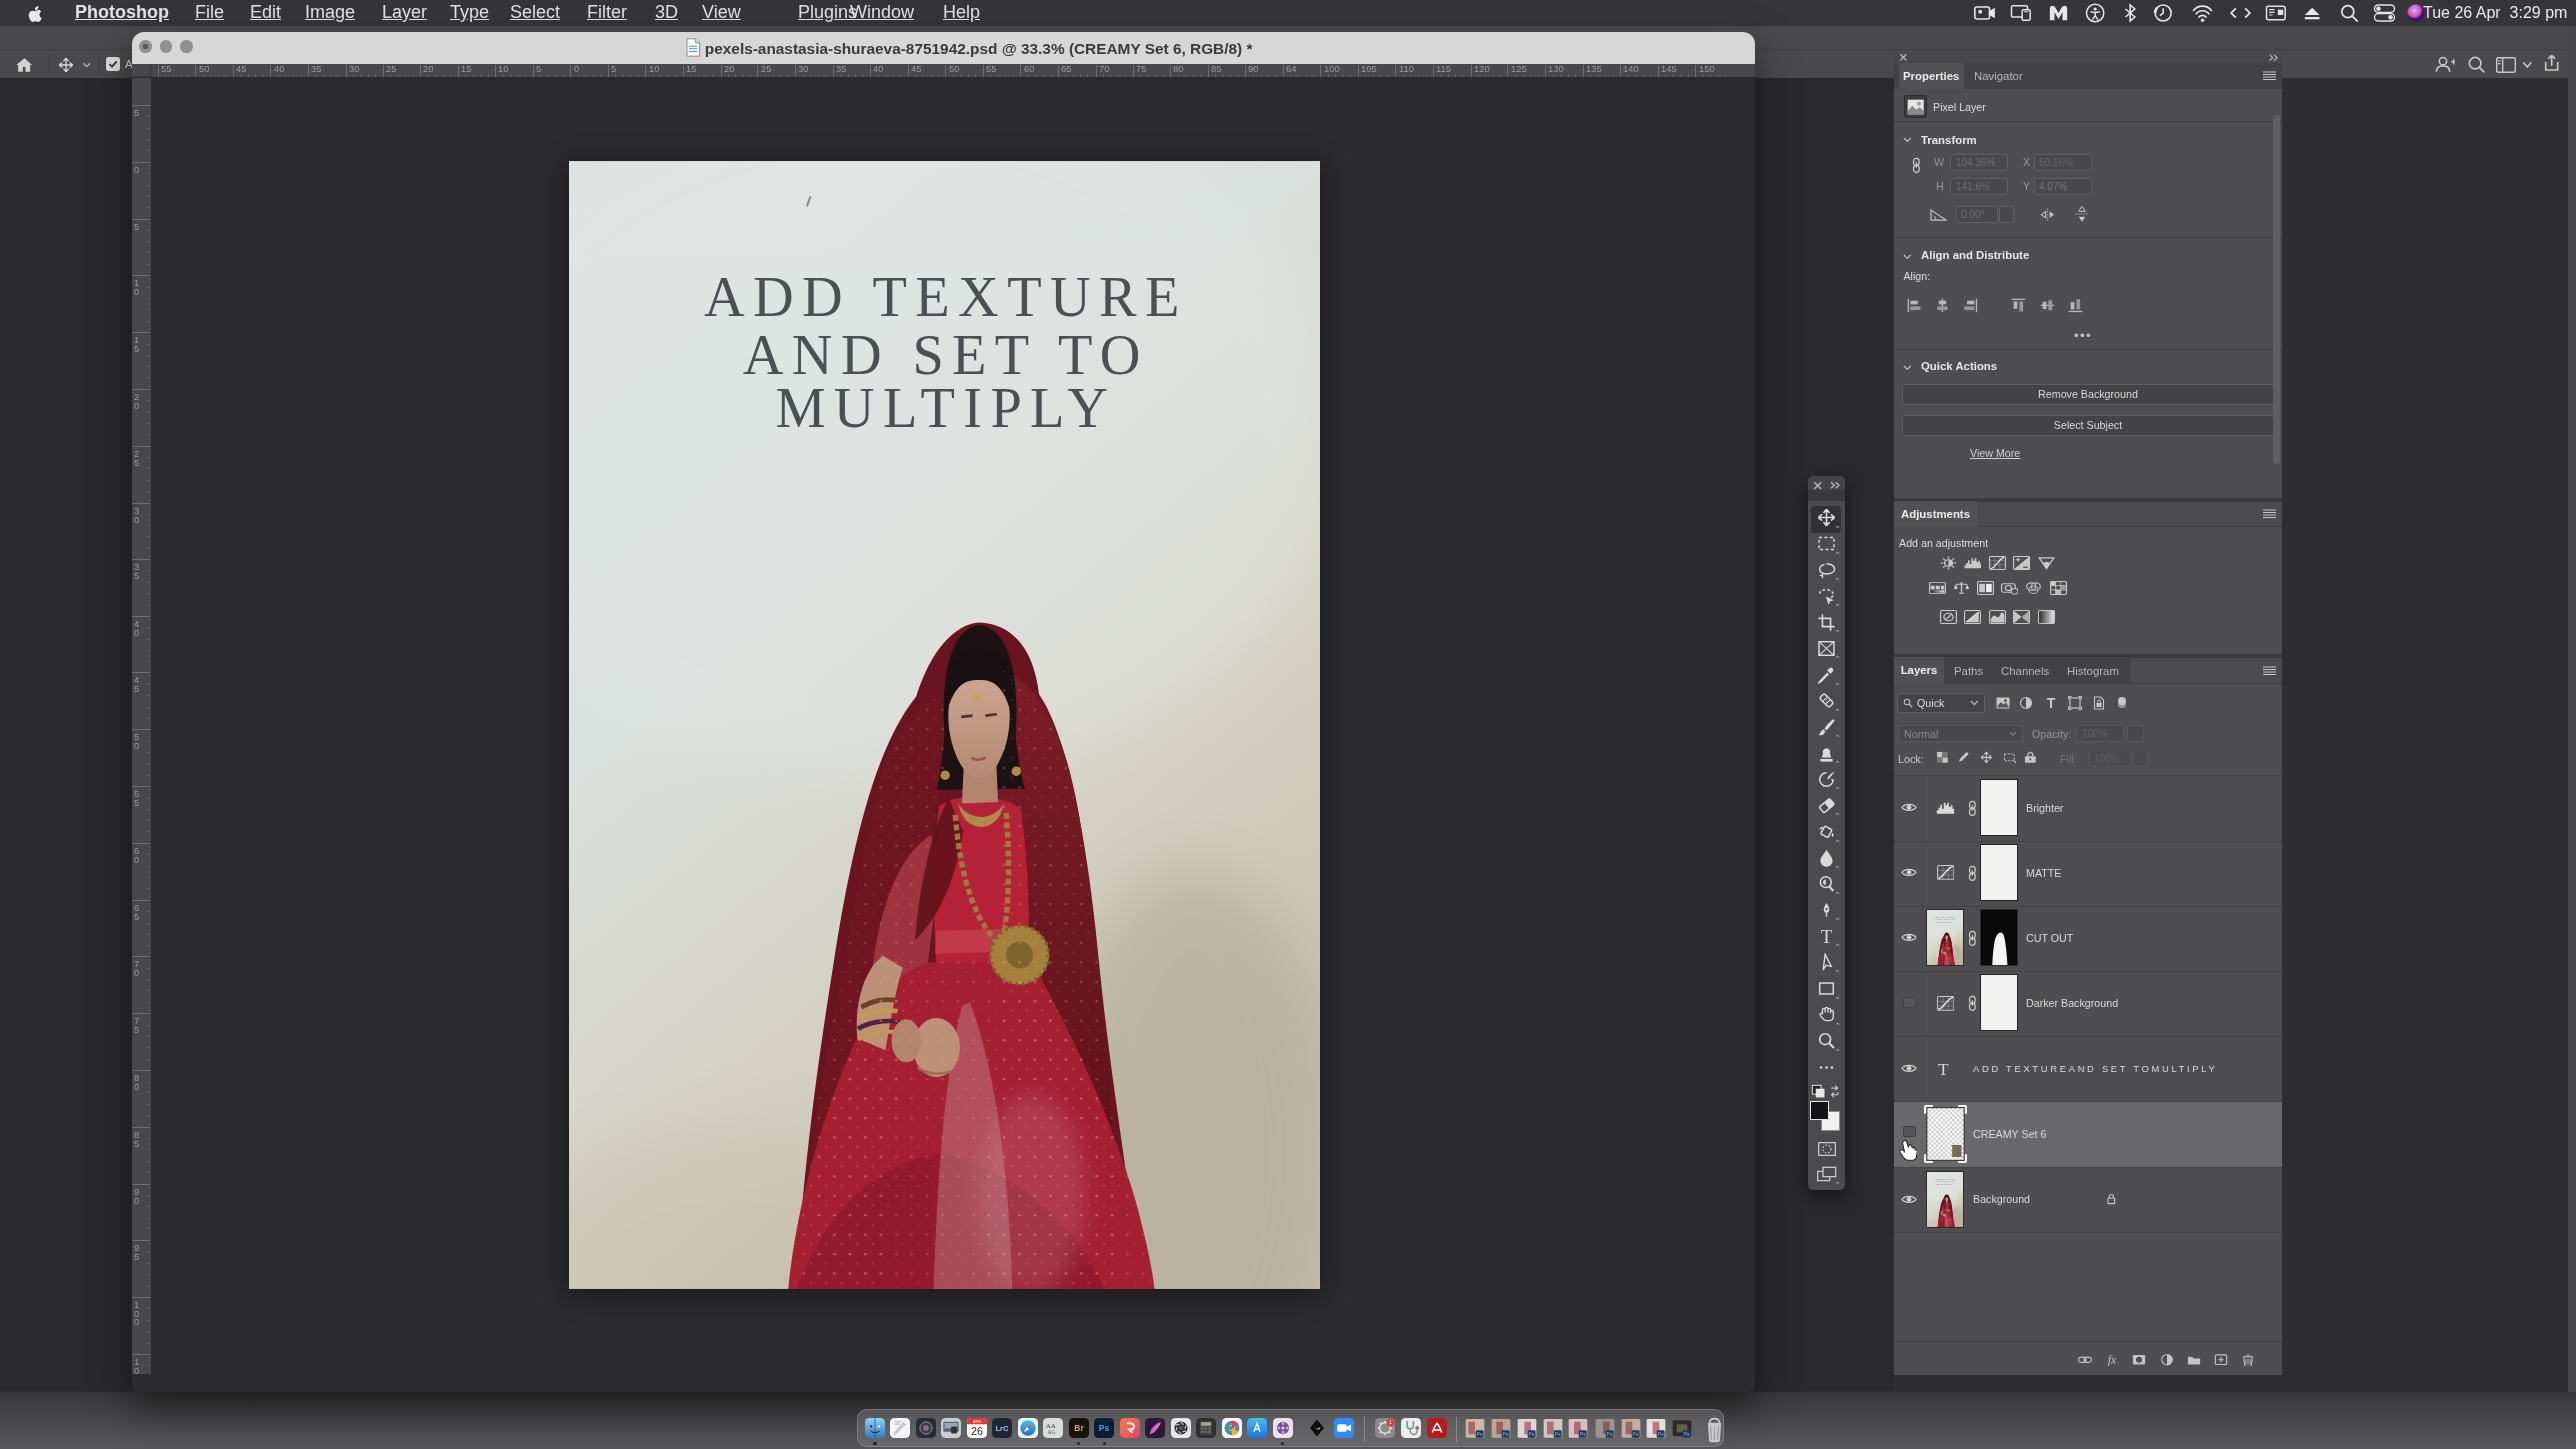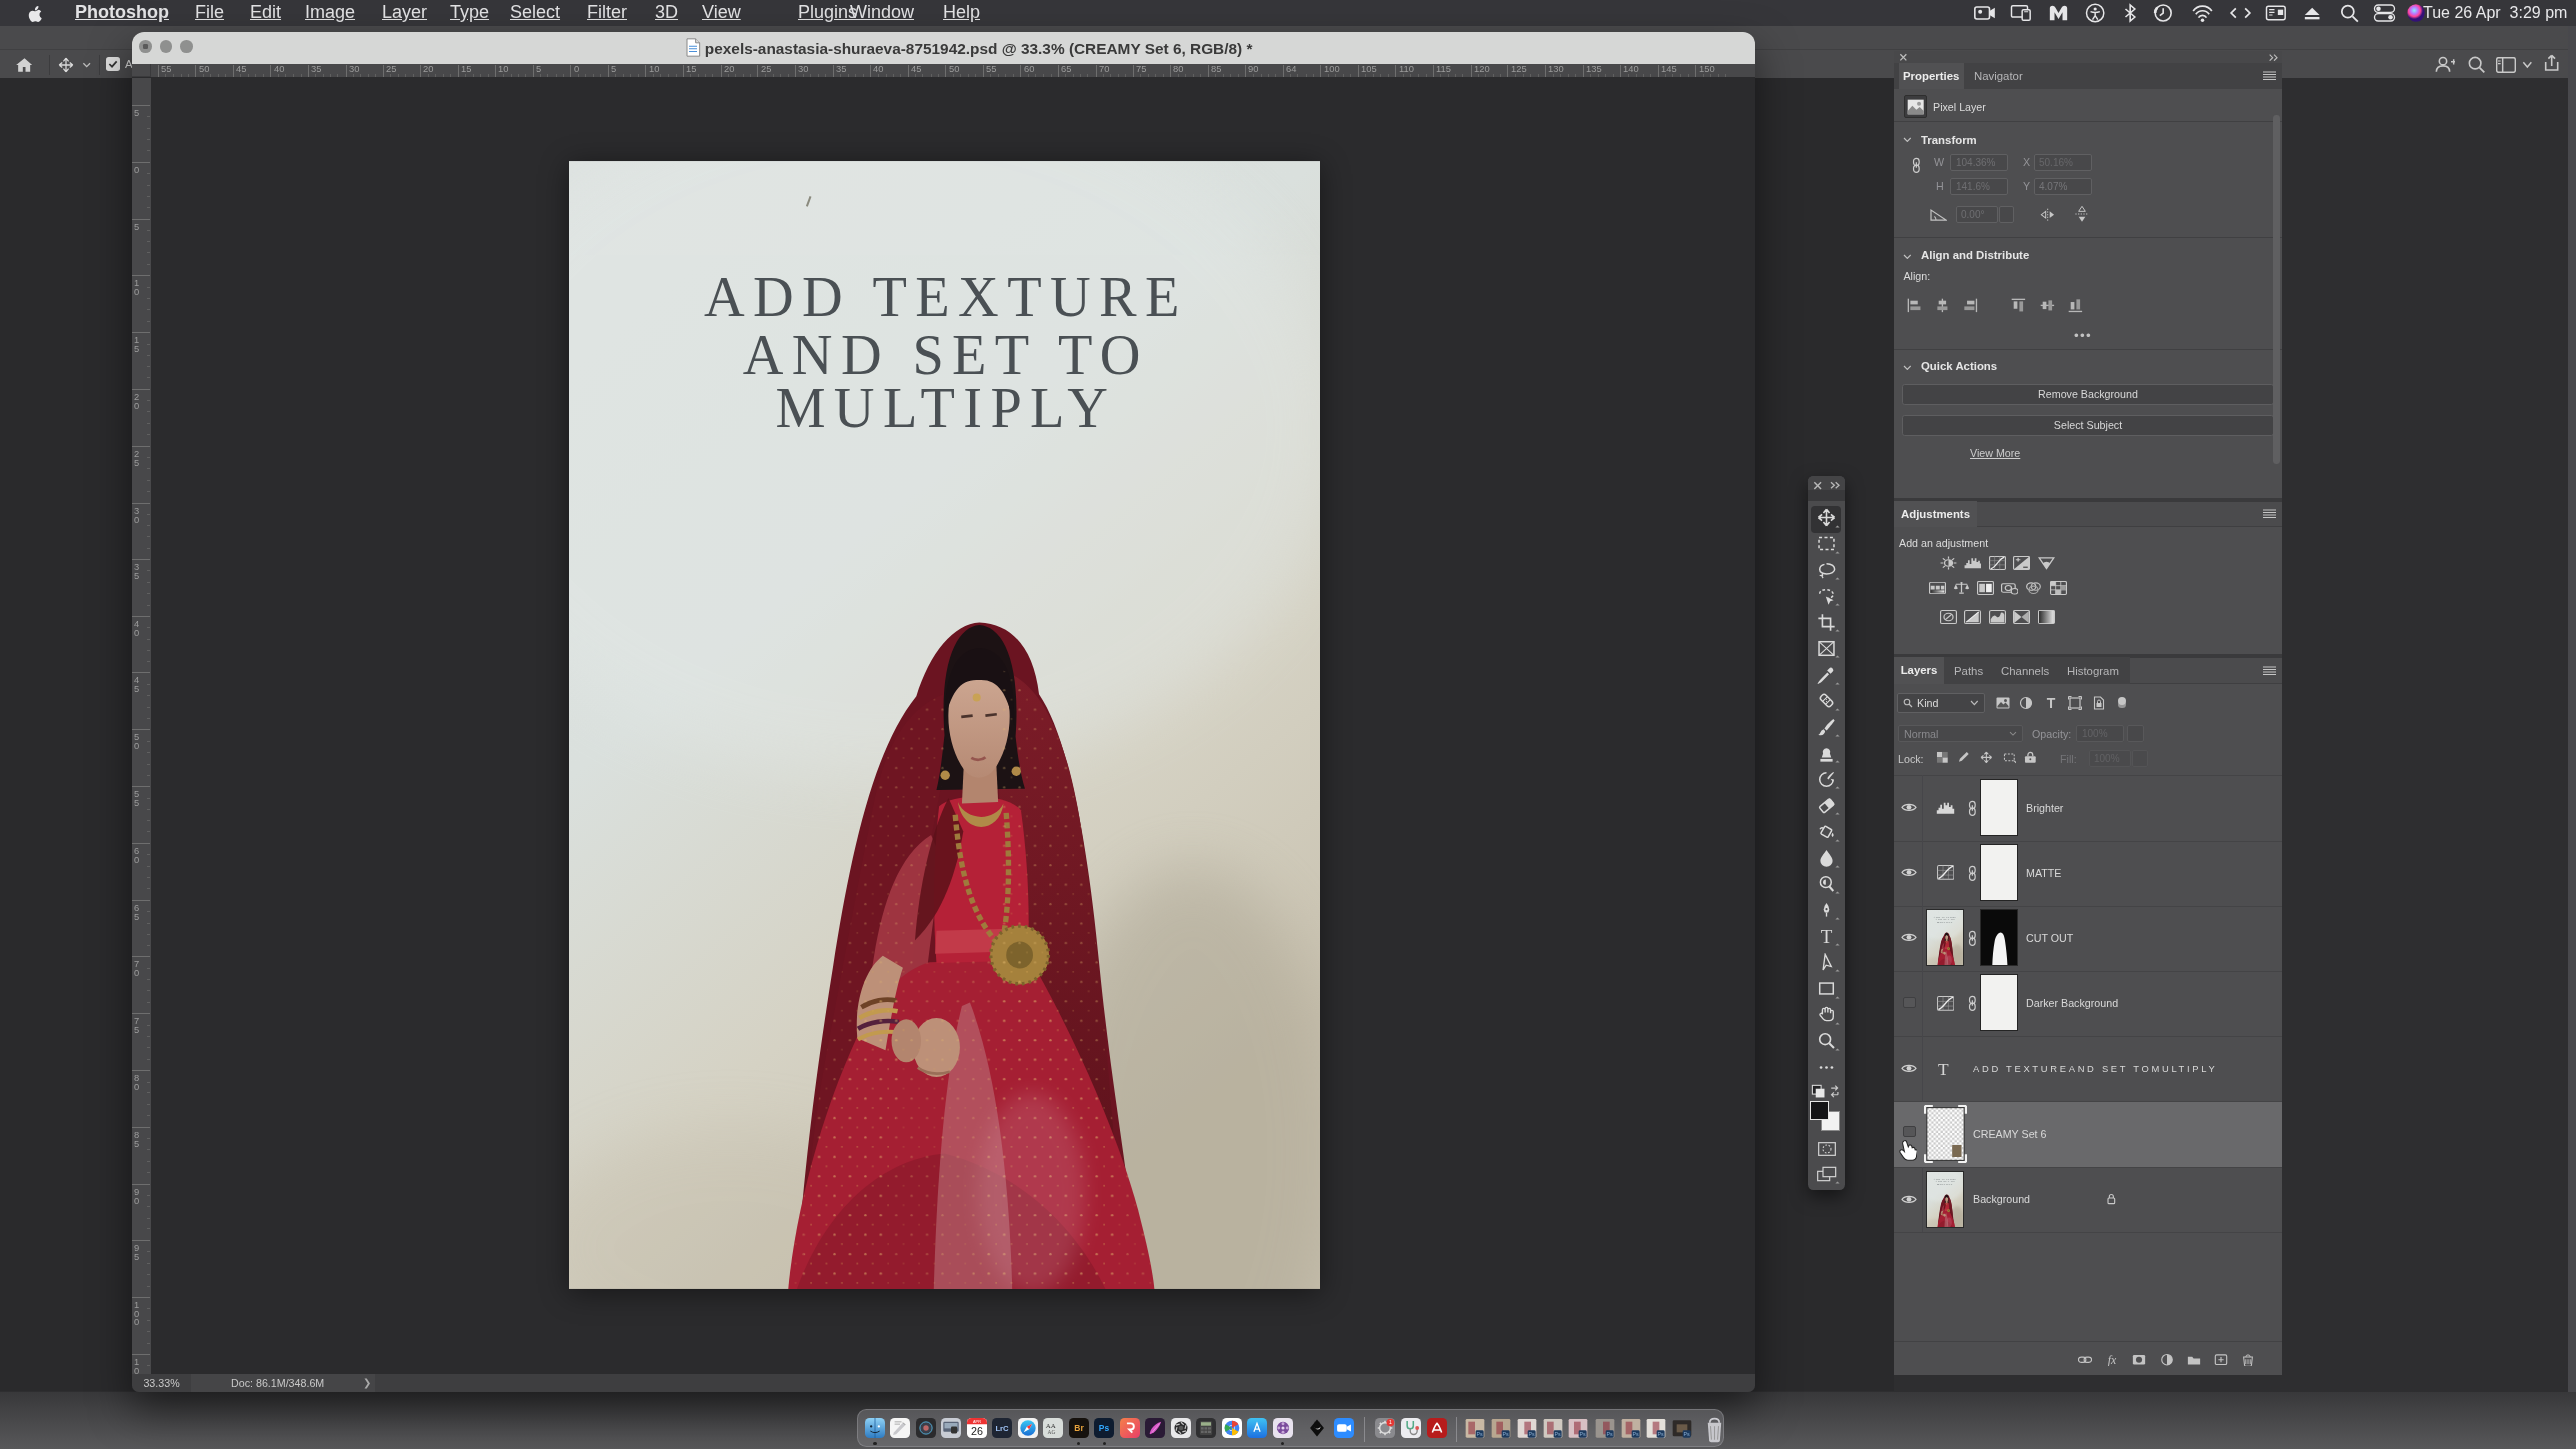--- a/index.html
+++ b/index.html
@@ -777,26 +777,20 @@
           <div style="line-height:0.92">1</div>
           <div style="line-height:0.92">0</div>
         </div>
 <div class="vtickm" style="top:1287px"></div>
 
 </div>
     <div class="abs" id="rulcorner"></div>
     <svg class="abs" id="photo" viewBox="0 0 1120 1682">
         <use href="#photoart"></use>
       </svg>
-    <div class="abs" id="statusbar">
-      <span class="zoom">33.33%</span>
-      <span class="docseg"></span>
-      <span class="doct">Doc: 86.1M/348.6M</span>
-      <span class="chev">❯</span>
-    </div>
   </div>
   <div class="abs" id="panels">
 <div class="pn" style="left:0;top:0;width:388px;height:12px;background:#48484a"></div>
 <svg class="pn" style="left:4.7px;top:2px" width="8.7" height="8.7" viewBox="0 0 13 13">
         <path d="M2 2 L11 11 M11 2 L2 11" stroke="#bdbdbd" stroke-width="2"></path>
       </svg>
 <svg class="pn" style="left:374px;top:2.7px" width="10.7" height="7.4" viewBox="0 0 16 11">
         <path d="M2.5 1 L7 5.5 L2.5 10 M9 1 L13.5 5.5 L9 10" fill="none" stroke="#bdbdbd" stroke-width="1.7"></path>
       </svg>
 <div class="pn" style="left:0;top:12px;width:388px;height:26px;background:#424244"></div>
@@ -1000,21 +994,21 @@
 <div class="tab" style="left:107px;top:614px;font-size:11.4px">Channels</div>
 <div class="tab" style="left:173px;top:614px;font-size:11.4px">Histogram</div>
 <svg class="pn" style="left:369px;top:615px" width="13.4" height="9.4" viewBox="0 0 20 14">
         <path d="M0 1.5 h20 M0 5.2 h20 M0 8.9 h20 M0 12.6 h20" stroke="#c6c6c6" stroke-width="1.7"></path>
       </svg>
 <div class="fld" style="left:3.4px;top:642px;width:88px;height:19.5px;background:#444446"></div>
 <svg class="pn" style="left:8.7px;top:647px" width="10" height="10" viewBox="0 0 15 15">
         <circle cx="6" cy="6" r="4.2" fill="none" stroke="#bdbdbd" stroke-width="1.7"></circle>
         <path d="M9 9 L13.5 13.5" stroke="#bdbdbd" stroke-width="1.8"></path>
       </svg>
-<div class="pn ptext" style="left:23px;top:646px;font-size:10.7px">Kind</div>
+<div class="pn ptext" style="left:23px;top:646px;font-size:10.7px">Quick</div>
 <svg class="pn" style="left:76px;top:649px" width="8.7" height="6" viewBox="0 0 13 9">
         <path d="M1.5 1.5 L6.5 7 L11.5 1.5" fill="none" stroke="#bdbdbd" stroke-width="1.7"></path>
       </svg>
 <svg class="pn" style="left:102px;top:645px" width="14" height="14" viewBox="0 0 28 28">
         <rect x="1" y="3" width="26" height="22" rx="2" fill="#c6c6c6"></rect>
         <path d="M3 20 L10 12 L15 17 L19 13 L25 20 L25 23 L3 23 Z" fill="#555"></path>
         <circle cx="19" cy="9" r="3" fill="#555"></circle>
       </svg>
 <svg class="pn" style="left:125px;top:645px" width="14" height="14" viewBox="0 0 28 28">
         <circle cx="14" cy="14" r="11" fill="none" stroke="#c6c6c6" stroke-width="2.4"></circle>

